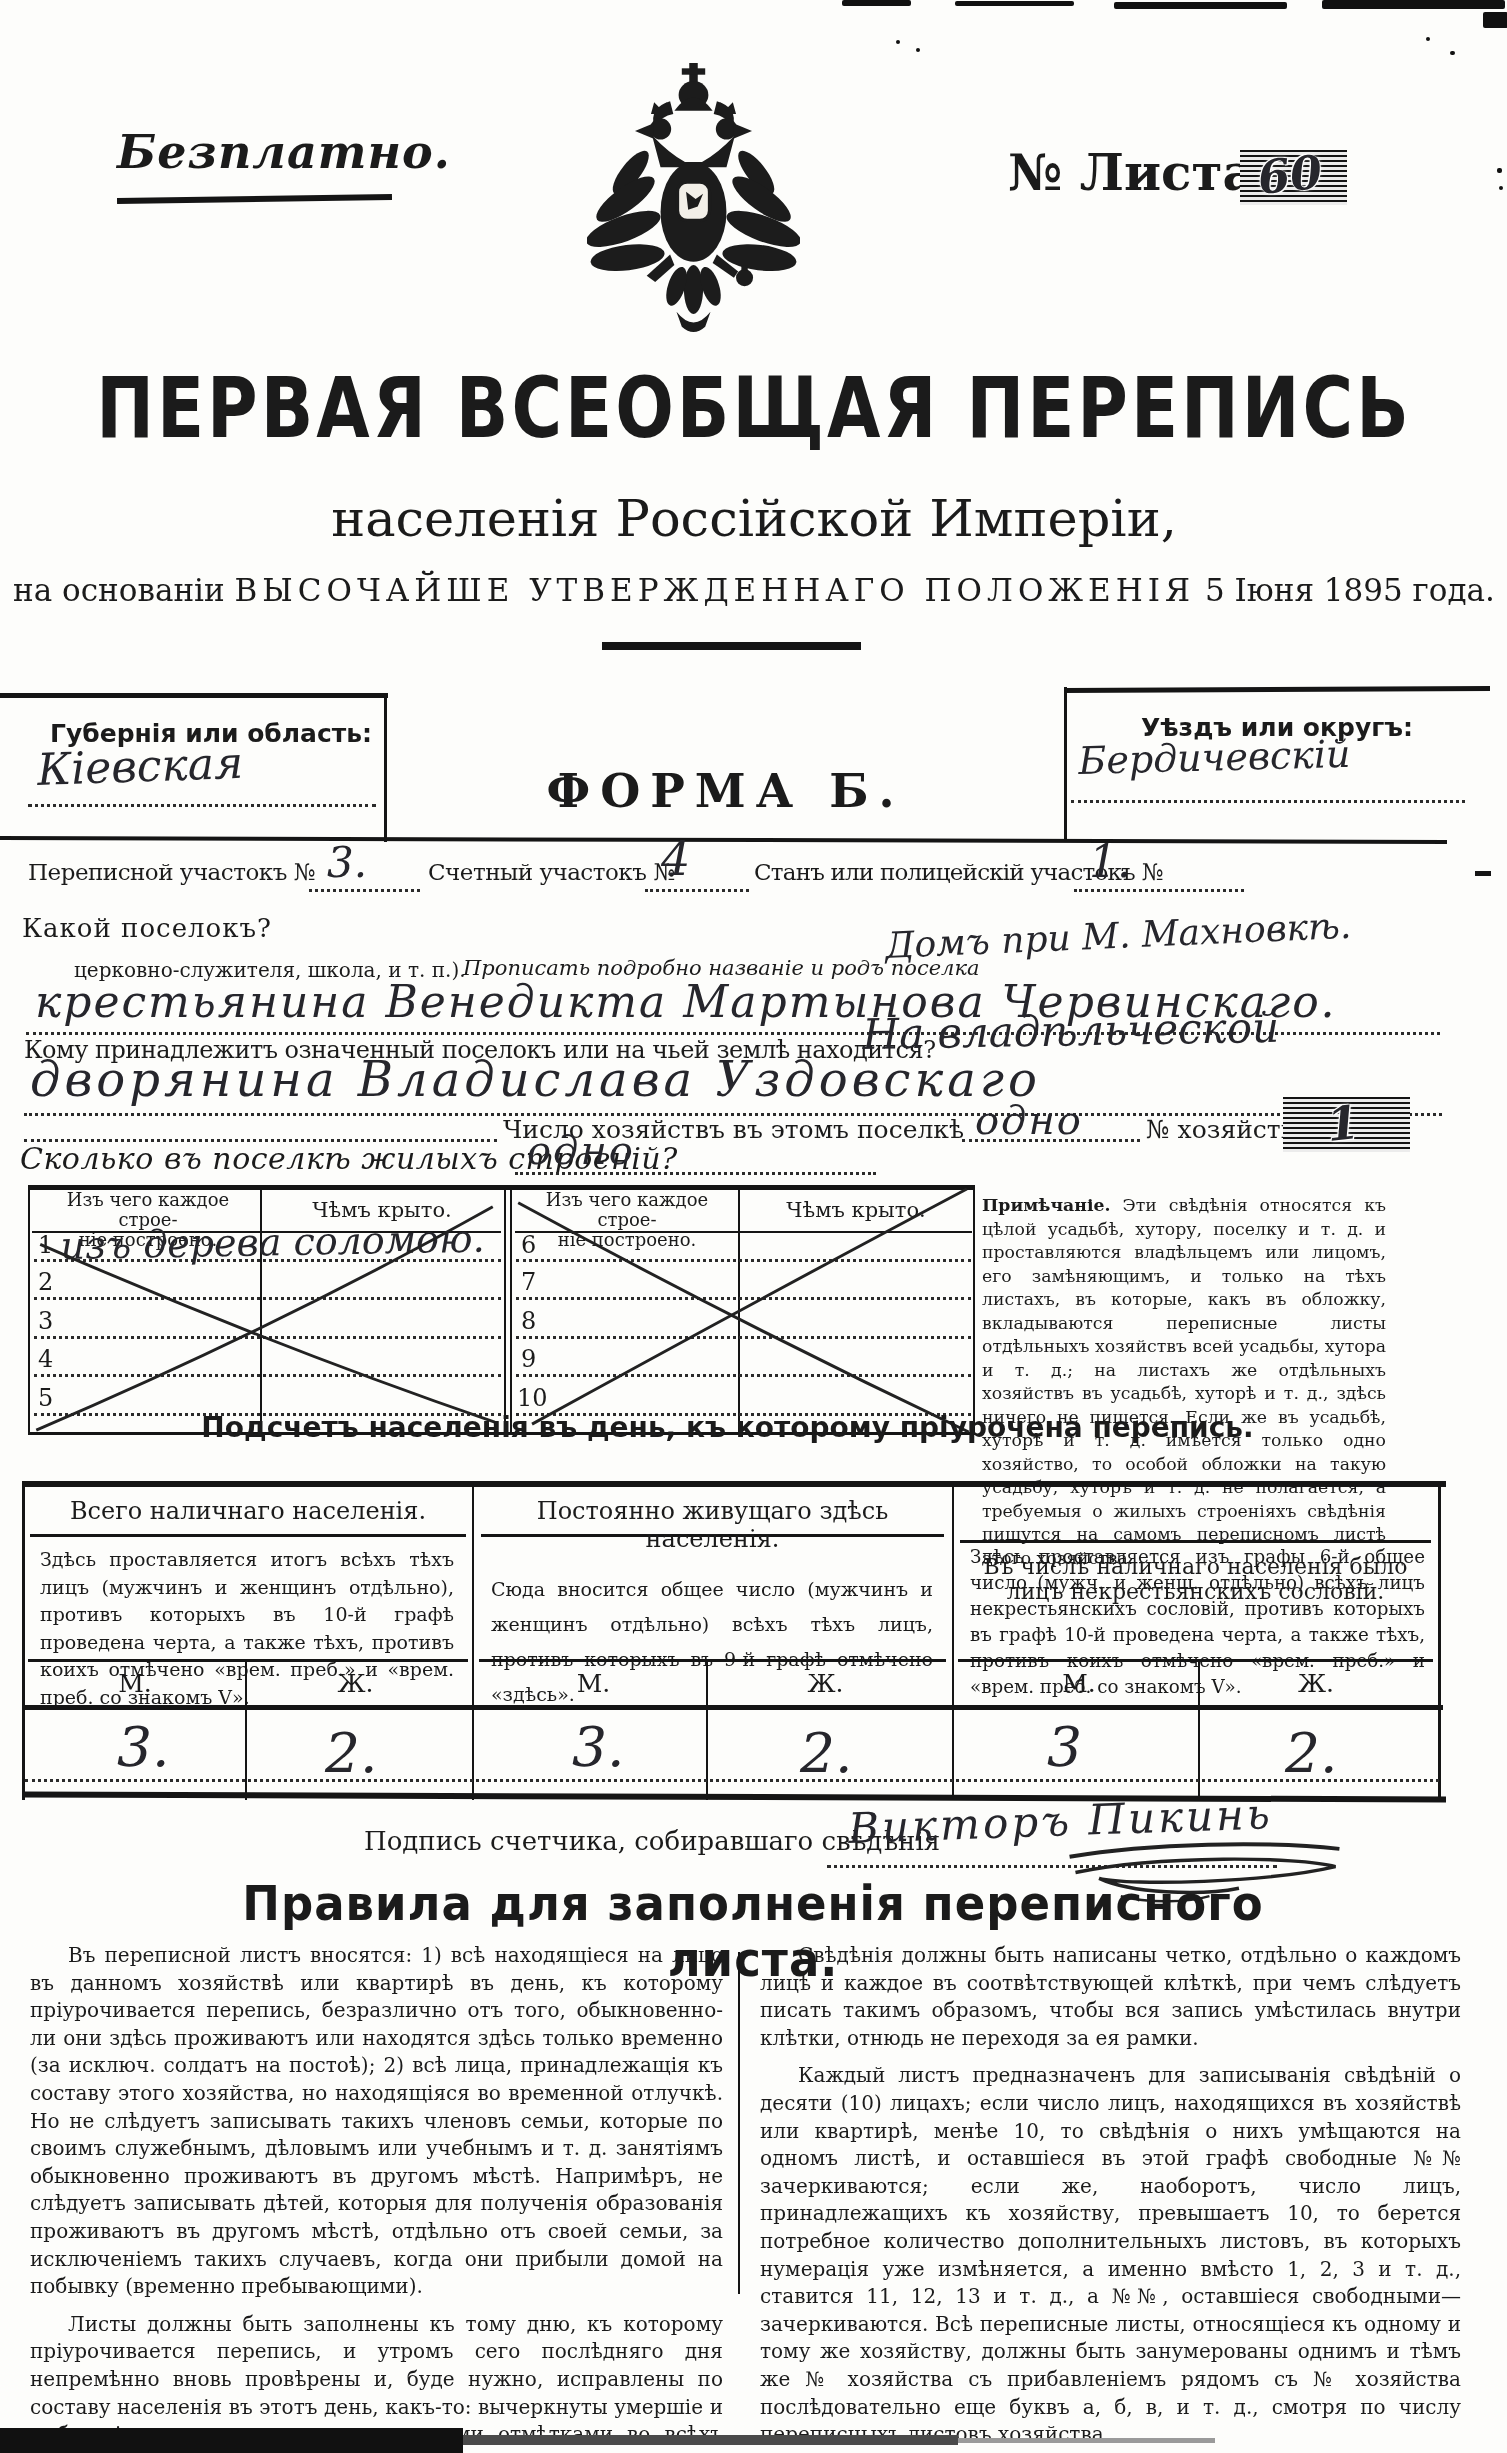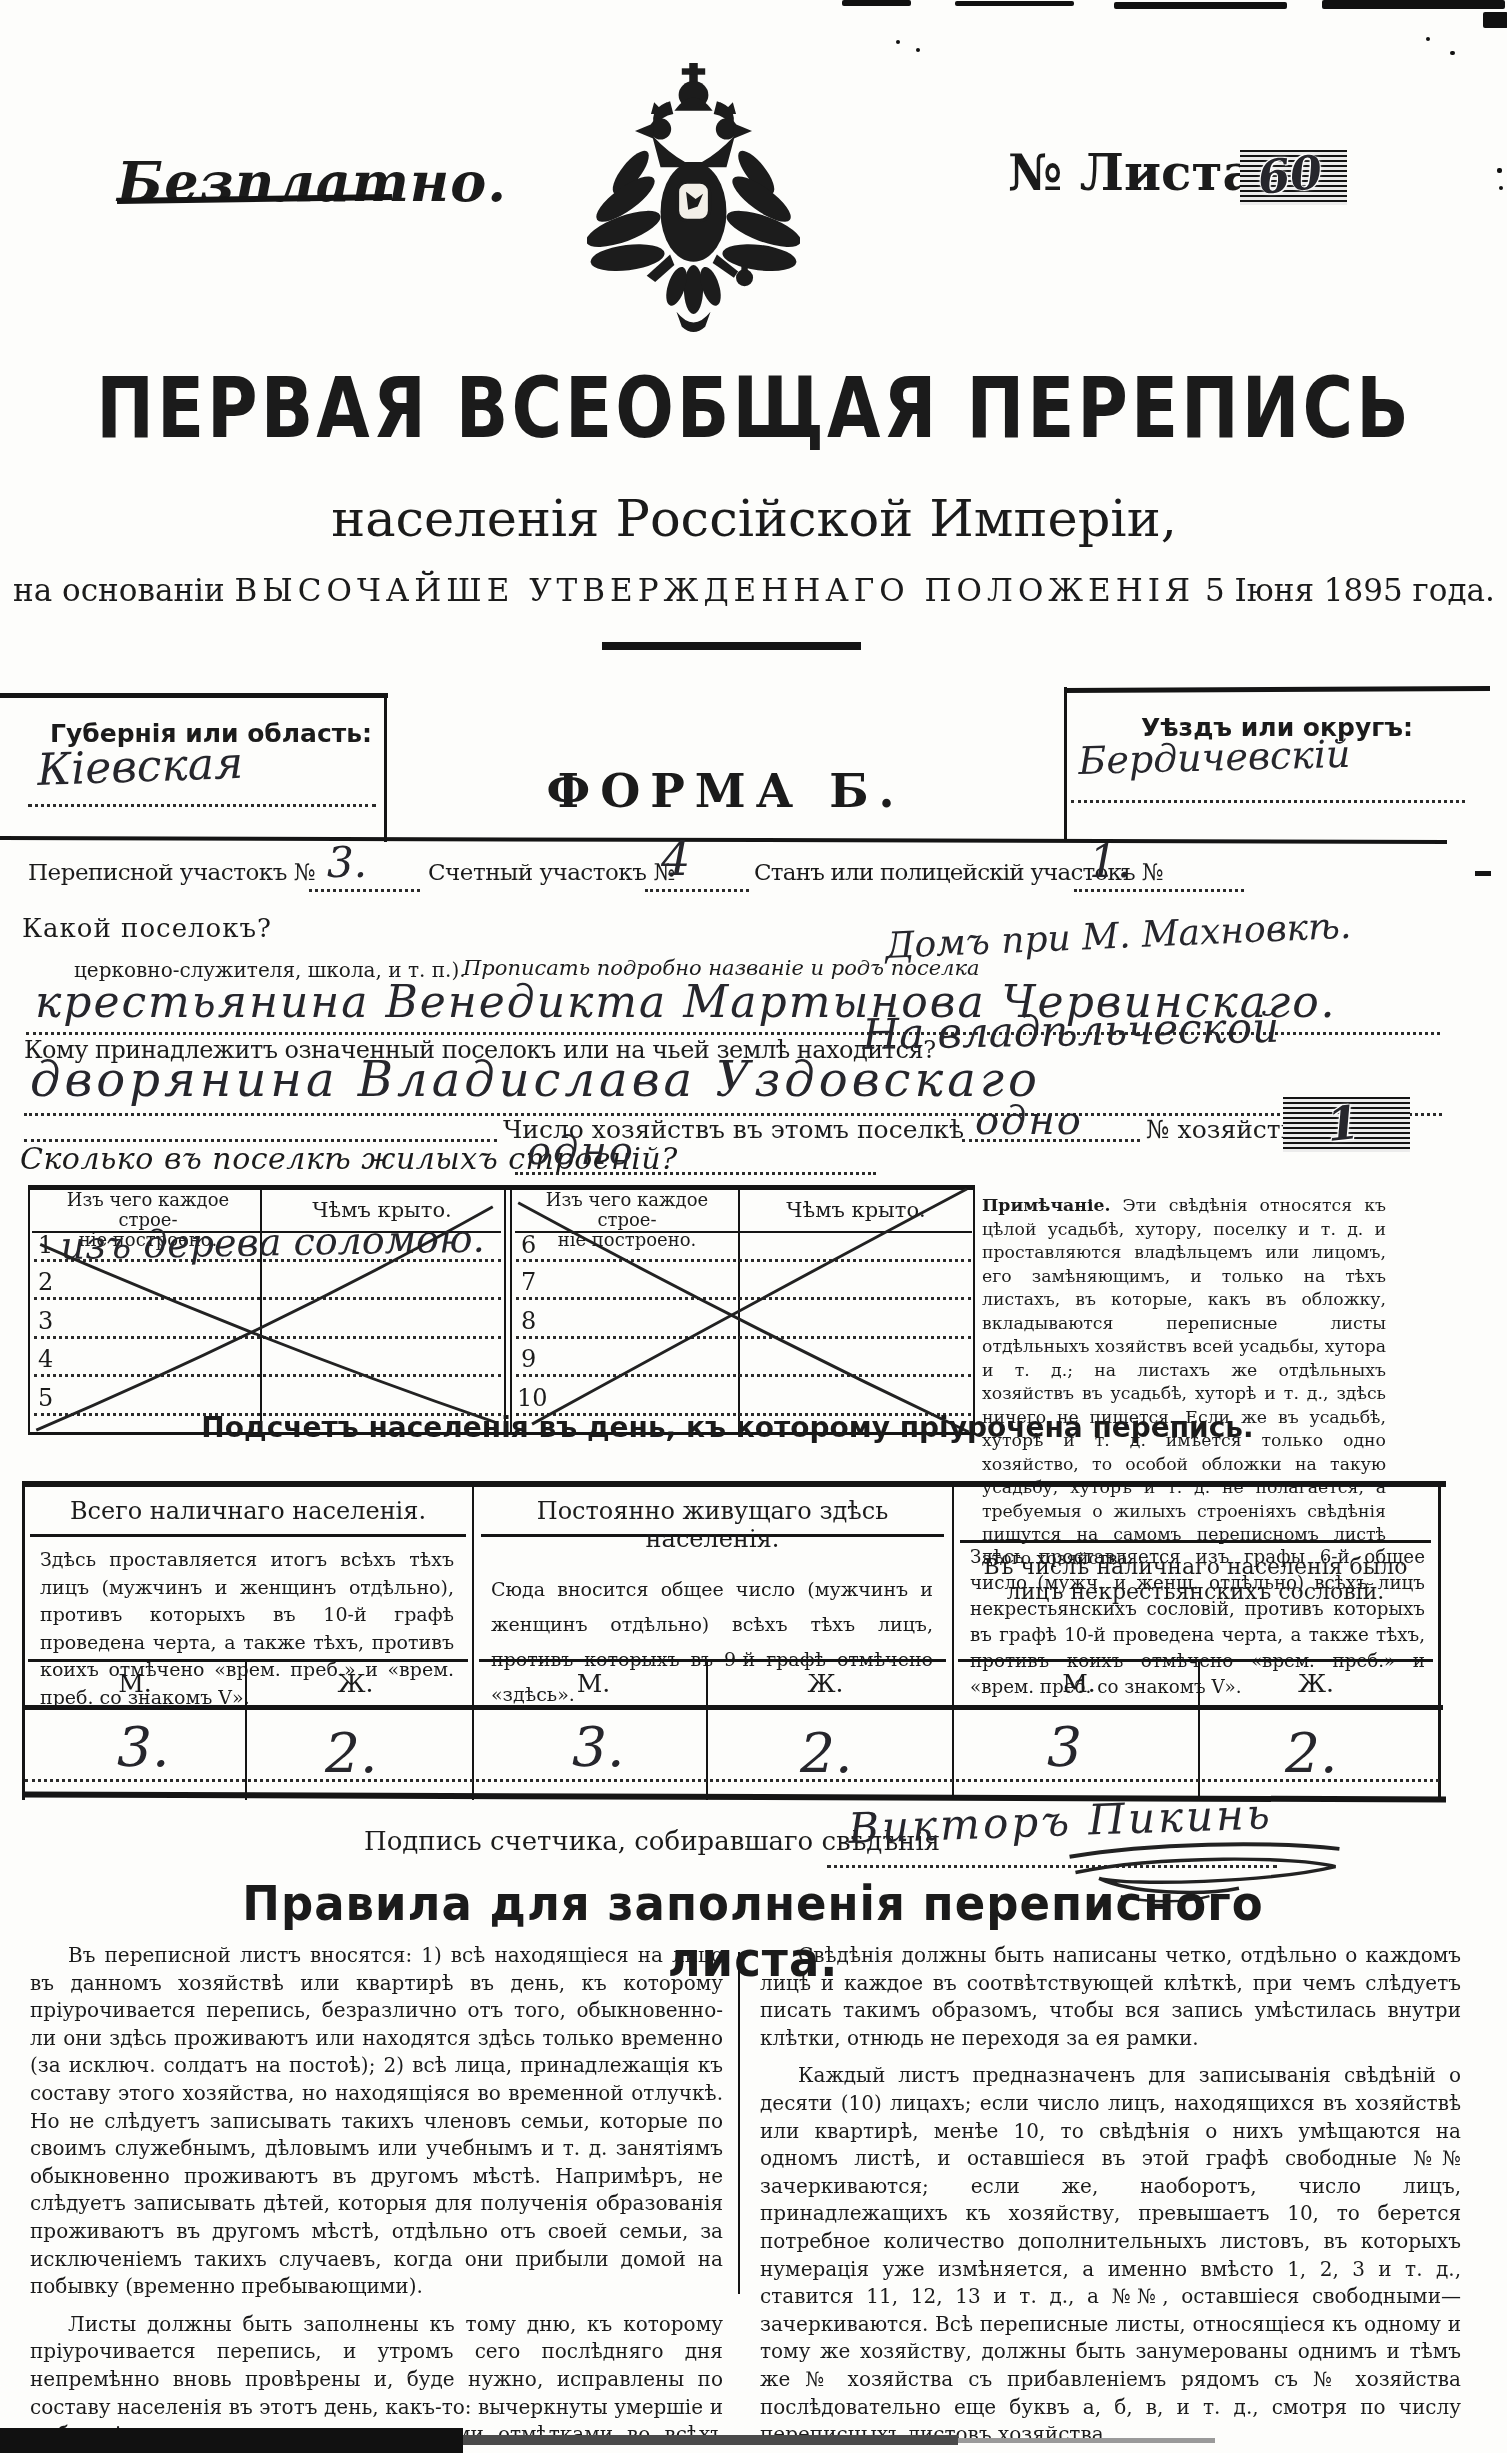--- a/index.html
+++ b/index.html
@@ -36,21 +36,21 @@
   <div class="noise" style="left:1114px;top:2px;width:173px;height:7px;"></div>
   <div class="noise" style="left:1322px;top:0;width:183px;height:9px;"></div>
   <div class="noise" style="left:1483px;top:12px;width:25px;height:16px;"></div>
   <div class="noise" style="left:896px;top:40px;width:4px;height:4px;"></div>
   <div class="noise" style="left:916px;top:48px;width:4px;height:4px;"></div>
   <div class="noise" style="left:1426px;top:37px;width:4px;height:4px;"></div>
   <div class="noise" style="left:1450px;top:51px;width:5px;height:4px;"></div>
   <div class="noise" style="left:1497px;top:168px;width:5px;height:5px;"></div>
   <div class="noise" style="left:1499px;top:186px;width:4px;height:4px;"></div>
 
-  <div class="abs i b serif" style="left:117px;top:150px;font-size:54px;letter-spacing:1px;">Безплатно.</div>
+  <div class="abs i b serif" style="left:117px;top:125px;font-size:46px;letter-spacing:1px;">Безплатно.</div>
   <div class="ln" style="left:117px;top:196px;width:275px;height:6px;transform:rotate(-0.8deg);"></div>
 
   <svg class="abs" style="left:587px;top:63px;" width="213" height="285" viewBox="0 0 200 268">
     <g fill="#1c1c1c">
       <rect x="96" y="0" width="8" height="18"></rect>
       <rect x="89" y="5" width="22" height="6"></rect>
       <ellipse cx="100" cy="30" rx="14" ry="13"></ellipse>
       <path d="M82,45 Q100,20 118,45 Z"></path>
       <path d="M78,36 Q58,42 63,60 Q70,50 81,48 Z"></path>
       <path d="M122,36 Q142,42 137,60 Q130,50 119,48 Z"></path>

